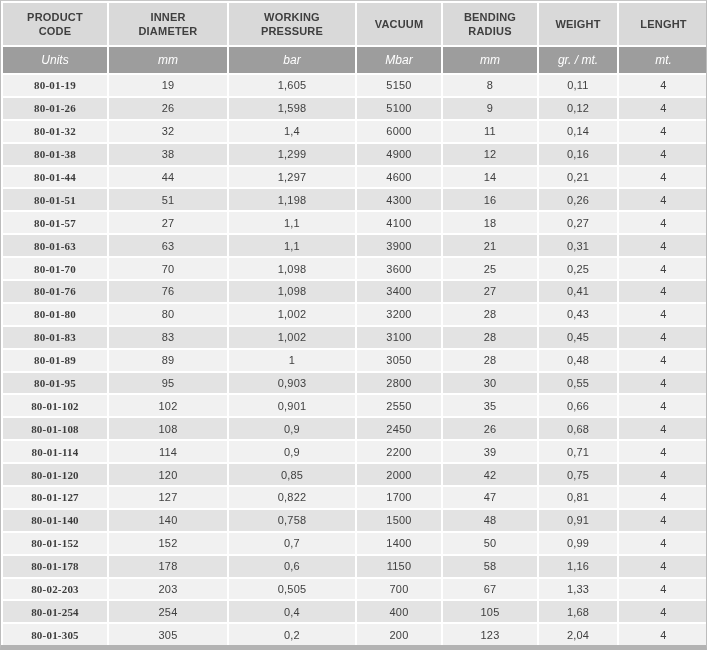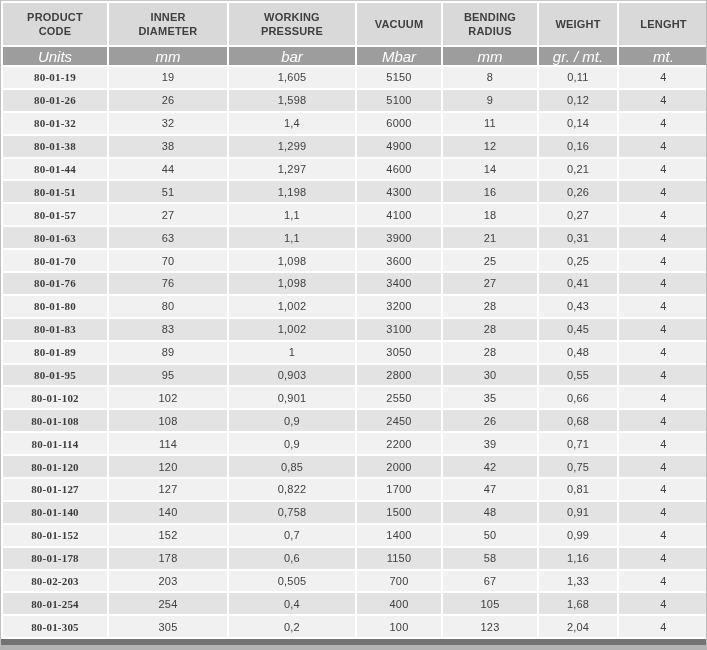--- a/index.html
+++ b/index.html
@@ -35,25 +35,25 @@
     height: 44px;
     font-size: 11px;
     font-weight: bold;
     letter-spacing: 0.2px;
     white-space: pre-line;
     line-height: 1.3;
     color: #3f3f3f;
   }
   thead th.unit {
     background: #9d9d9d;
-    height: 20px;
+    height: 28px;
     color: #ffffff;
     font-style: italic;
     font-weight: normal;
-    font-size: 15px;
+    font-size: 12px;
   }
   tbody td {
     height: 22.9px;
     font-size: 11px;
     letter-spacing: 0.2px;
   }
   tbody tr.row-light td { background: #f1f1f1; }
   tbody tr.row-dark  td { background: #e3e3e3; }
   td.code { font-weight: bold; color: #3c3c3c; font-family: Liberation Serif, serif; }
 </style>
@@ -309,20 +309,20 @@
           <td>0,4</td>
           <td>400</td>
           <td>105</td>
           <td>1,68</td>
           <td>4</td>
         </tr>
         <tr class="row-light">
           <td class="code">80-01-305</td>
           <td>305</td>
           <td>0,2</td>
-          <td>100</td>
+          <td>200</td>
           <td>123</td>
           <td>2,04</td>
           <td>4</td>
         </tr>
       </tbody>
   </table>
 </div>
 
 </body></html>

